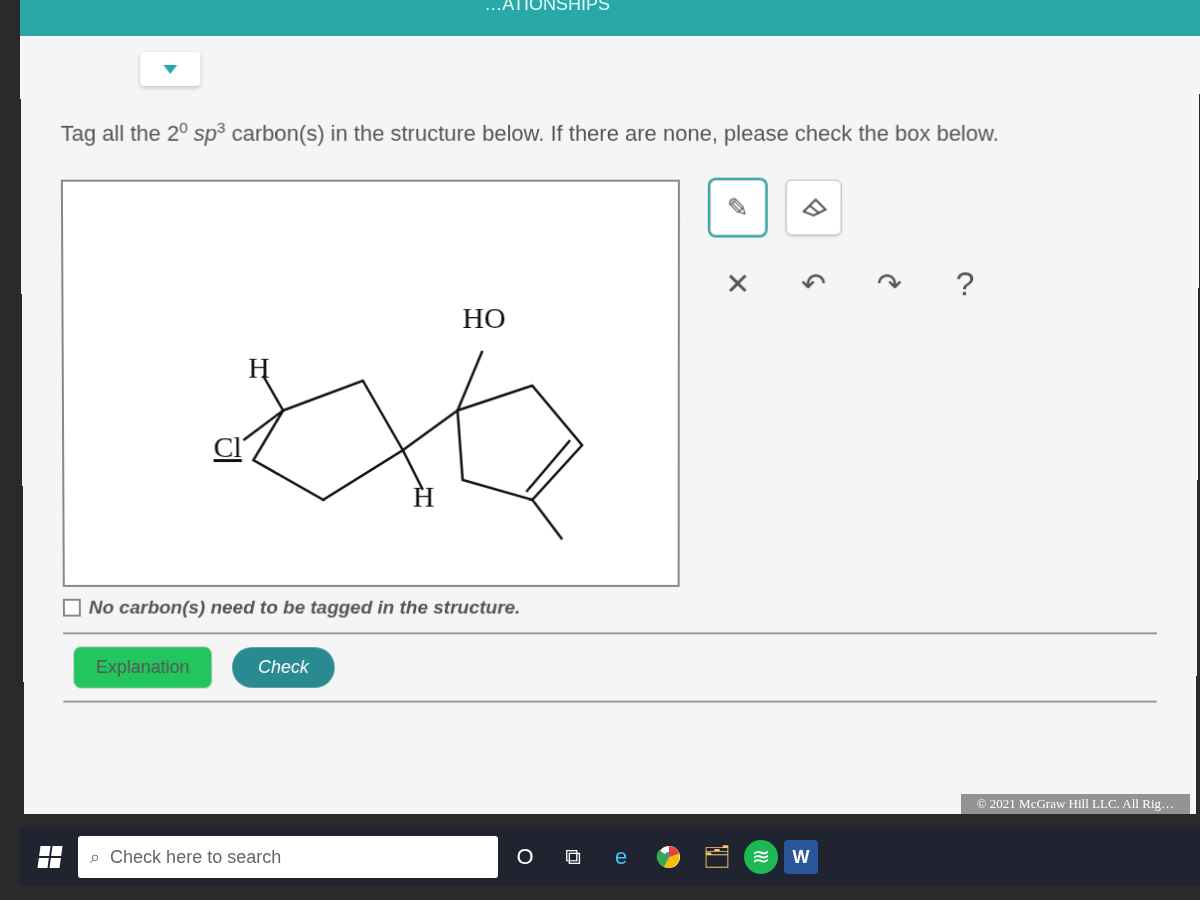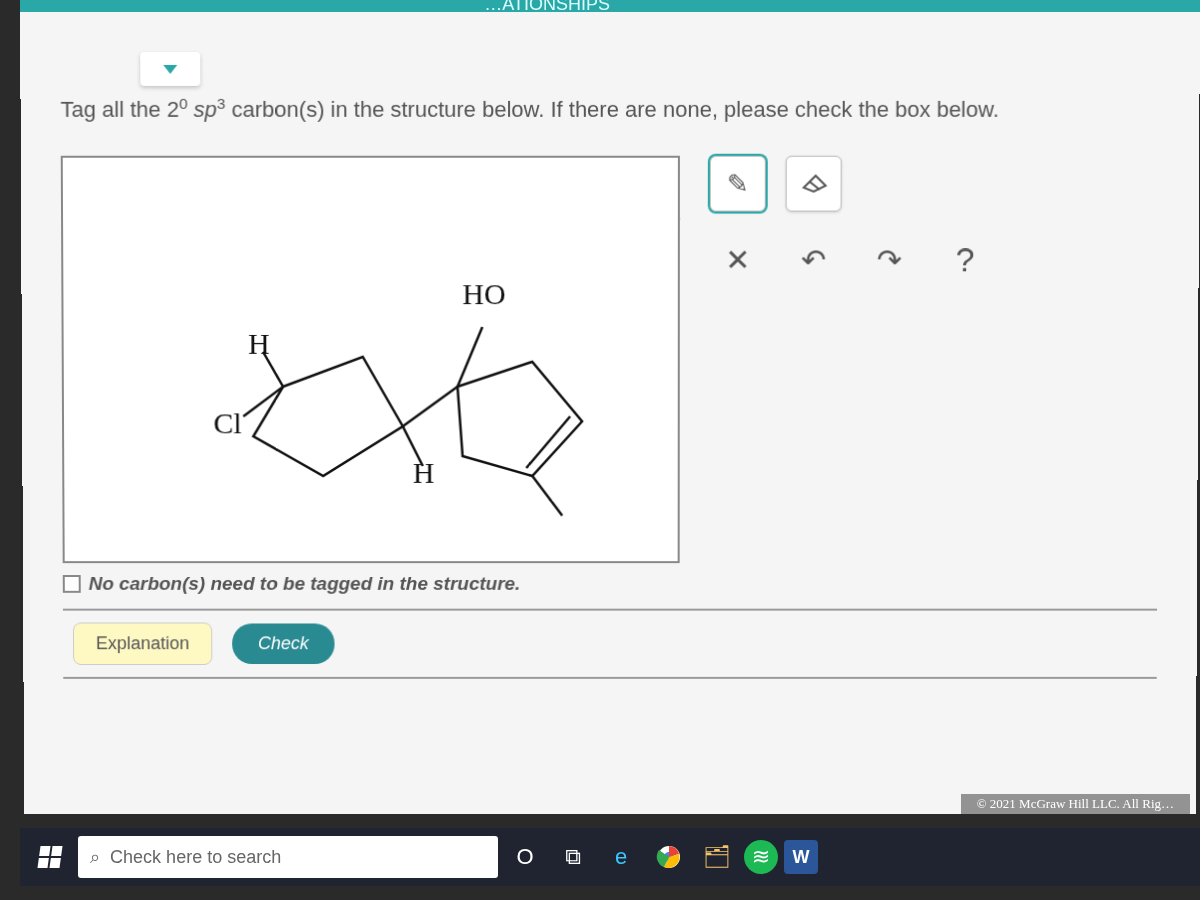--- a/index.html
+++ b/index.html
@@ -13,21 +13,21 @@
   }
   .screen {
     position: absolute;
     top: 0; left: 20px; right: 0; bottom: 80px;
     background: #f5f5f5;
     transform: perspective(2000px) rotateX(-1deg);
     transform-origin: top center;
   }
   .header-bar {
     background: #2aa8a8;
-    padding: 6px 30px 6px 100px;
+    padding: 6px 30px 30px 100px;
     color: #fff;
     font-size: 22px;
     position: relative;
     text-decoration: underline;
   }
   .header-partial {
     position: absolute;
     top: -6px;
     right: 50%;
     font-size: 18px;
@@ -120,21 +120,21 @@
   .footer-bar {
     margin-top: 14px;
     border-top: 2px solid #999;
     border-bottom: 2px solid #999;
     padding: 12px 10px;
     display: flex;
     gap: 20px;
     align-items: center;
   }
   .btn-plain {
-    background: #fef9c3;
+    background: #22c55e;
     border: 1px solid #ccc;
     border-radius: 8px;
     padding: 10px 22px;
     font-size: 18px;
     color: #555;
   }
   .btn-primary {
     background: #2a8a92;
     color: #fff;
     border: none;
@@ -232,21 +232,21 @@
 
             <line x1="508" y1="260" x2="464" y2="312"></line>
 
             <line x1="470" y1="320" x2="500" y2="360"></line>
 
             <line x1="395" y1="230" x2="420" y2="170"></line>
           </g>
         </svg>
         <div class="mol-label" style="top:120px;left:400px;text-align:center;">HO</div>
         <div class="mol-label" style="top:170px;left:185px;">H</div>
-        <div class="mol-label" style="top:250px;left:150px;">Cl</div>
+        <div class="mol-label" style="top:250px;left:150px;text-decoration:underline;">Cl</div>
         <div class="mol-label" style="top:300px;left:350px;">H</div>
       </div>
 
       <div class="toolbox">
         <div class="tool-row">
           <div class="tool-btn selected">
             <span>✎</span>
           </div>
           <div class="tool-btn">
             <svg width="28" height="20">

